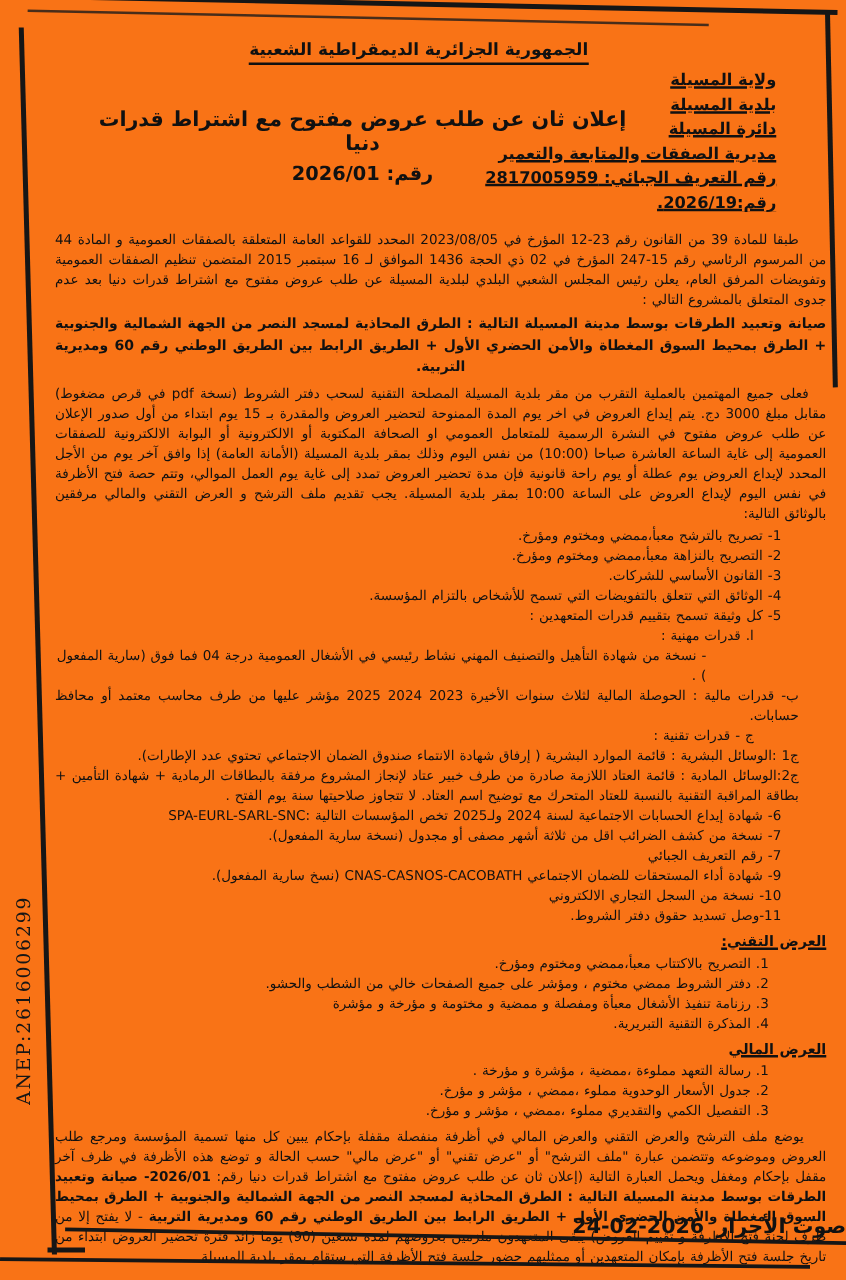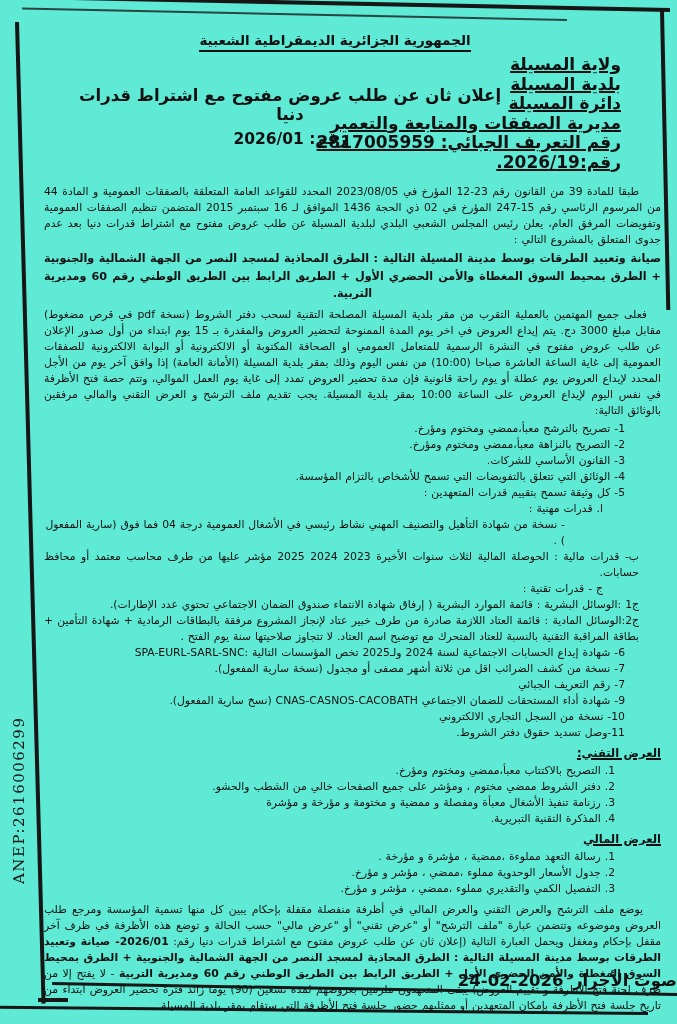--- a/index.html
+++ b/index.html
@@ -1,34 +1,34 @@
 <!DOCTYPE html>
 <html dir="rtl" lang="ar"><head>
 <meta charset="utf-8">
 <style>
   html,body{margin:0;padding:0;}
   body{background:#e8e6e0;font-family:"DejaVu Sans",sans-serif;}
   .page{
     position:relative;width:677px;height:1024px;margin:0 auto;
-    background:#5eead4;color:#111;overflow:hidden;
+    background:#f97316;color:#111;overflow:hidden;
     font-family:"DejaVu Sans",sans-serif;
   }
   
   .f-top{position:absolute;left:14px;top:8px;width:656px;height:4px;background:#161616;transform-origin:100% 50%;transform:rotate(1.15deg);}
   .f-top2{position:absolute;left:22px;top:19px;width:545px;height:2px;background:#1c1c1c;transform-origin:100% 50%;transform:rotate(1.2deg);opacity:.8;}
   .f-left{position:absolute;left:15px;top:22px;width:4px;height:982px;background:#161616;transform-origin:50% 0;transform:rotate(-1.55deg);}
   .f-right{position:absolute;left:660px;top:10px;width:4px;height:300px;background:#161616;transform-origin:50% 0;transform:rotate(-1.2deg);}
   .f-foot{position:absolute;left:38px;top:998px;width:30px;height:4px;background:#161616;}
   .rule-a{position:absolute;left:52px;top:993px;width:625px;height:3px;background:#161616;transform-origin:100% 50%;transform:rotate(1deg);}
   .rule-b{position:absolute;left:0;top:1012px;width:648px;height:3px;background:#161616;transform-origin:100% 50%;transform:rotate(0.55deg);}
 
   .republic{position:absolute;top:32px;left:110px;width:450px;text-align:center;font-size:13.5px;font-weight:700;}
   .republic .u{display:inline-block;border-bottom:2.5px solid #111;padding-bottom:2px;}
 
-  .authority{position:absolute;top:55px;right:56px;width:270px;text-align:right;font-size:17px;font-weight:700;line-height:19.5px;}
+  .authority{position:absolute;top:55px;right:56px;width:270px;text-align:right;font-size:13px;font-weight:700;line-height:19.5px;}
   .aline{text-decoration:underline;text-decoration-thickness:1.5px;white-space:nowrap;}
 
   .main-title{position:absolute;top:86px;left:70px;width:440px;text-align:center;font-weight:700;}
   .t1{font-size:16.5px;letter-spacing:-0.2px;}
   .t2{font-size:15.5px;margin-top:6px;}
 
   .bodytext{position:absolute;top:184px;right:16px;left:44px;font-size:10.8px;line-height:16px;text-align:right;word-spacing:0.5px;}
   .p{margin:0 0 2px;text-align:justify;}
   .ind22{text-indent:22px;}
   .ind14{text-indent:14px;}

